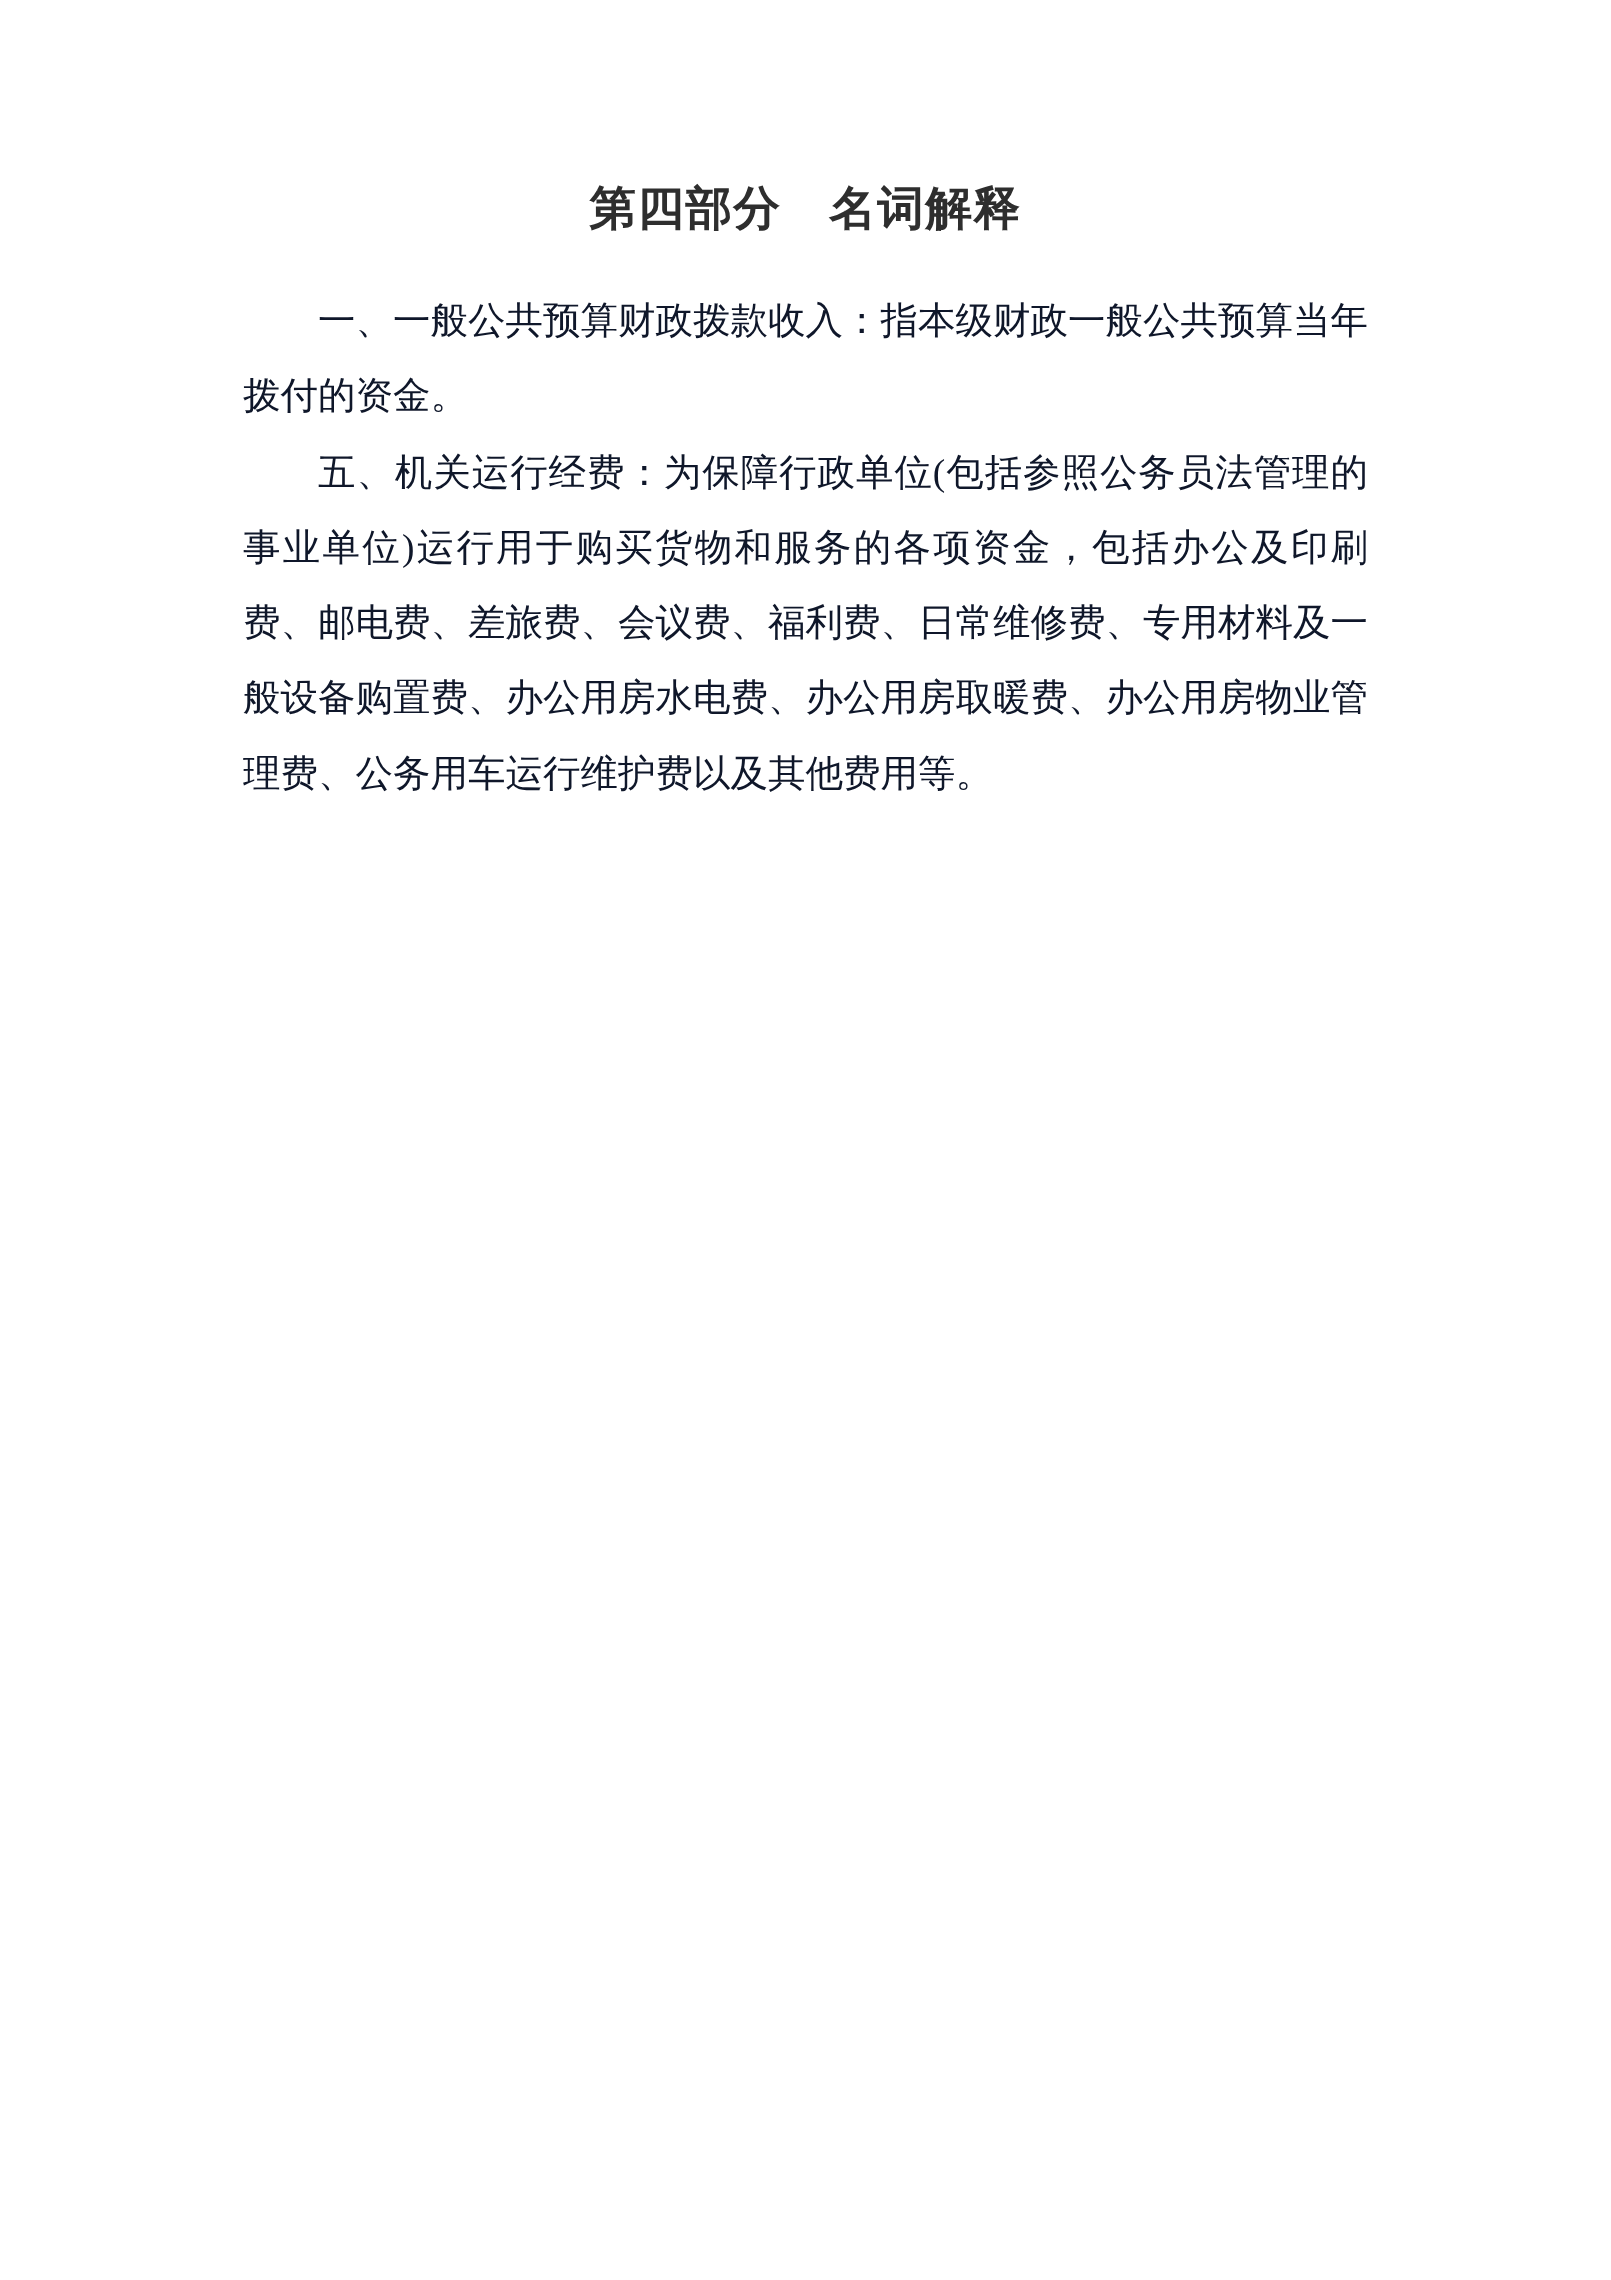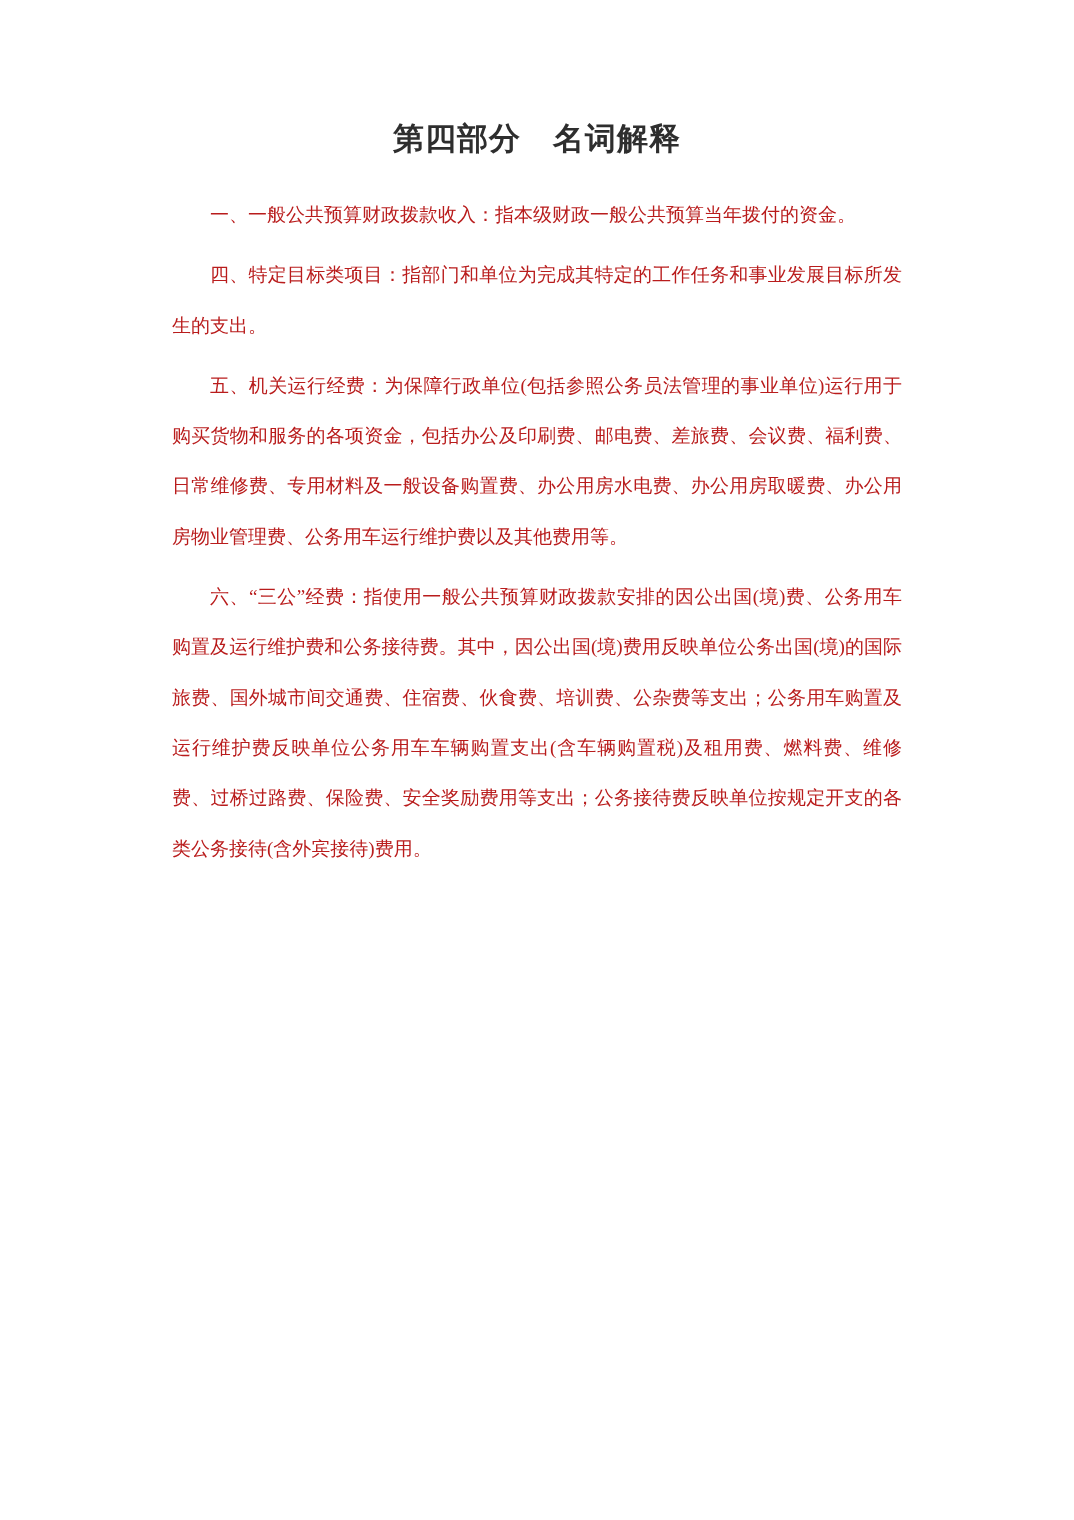--- a/index.html
+++ b/index.html
@@ -24,34 +24,32 @@
   .doc-title {
     margin: 0 0 28px 0;
     font-size: 31px;
     font-weight: bold;
     line-height: 46px;
     text-align: center;
     color: #2e2e2e;
     letter-spacing: 1px;
   }
   .doc-para {
-    margin: 10px;
-    font-size: 19px;
+    margin: 0;
+    font-size: 25px;
     line-height: 50.3px;
-    color: #b91c1c;
+    color: #0f172a;
     text-align: justify;
     text-justify: inter-character;
     text-indent: 2em;
     word-break: break-all;
   }
 </style>
 </head>
 <body>
 
 <div class="page">
   <div class="content">
     <h1 class="doc-title">第四部分　名词解释</h1>
     <p class="doc-para">一、一般公共预算财政拨款收入：指本级财政一般公共预算当年拨付的资金。</p>
-    <p class="doc-para">四、特定目标类项目：指部门和单位为完成其特定的工作任务和事业发展目标所发生的支出。</p>
     <p class="doc-para">五、机关运行经费：为保障行政单位(包括参照公务员法管理的事业单位)运行用于购买货物和服务的各项资金，包括办公及印刷费、邮电费、差旅费、会议费、福利费、日常维修费、专用材料及一般设备购置费、办公用房水电费、办公用房取暖费、办公用房物业管理费、公务用车运行维护费以及其他费用等。</p>
-    <p class="doc-para">六、“三公”经费：指使用一般公共预算财政拨款安排的因公出国(境)费、公务用车购置及运行维护费和公务接待费。其中，因公出国(境)费用反映单位公务出国(境)的国际旅费、国外城市间交通费、住宿费、伙食费、培训费、公杂费等支出；公务用车购置及运行维护费反映单位公务用车车辆购置支出(含车辆购置税)及租用费、燃料费、维修费、过桥过路费、保险费、安全奖励费用等支出；公务接待费反映单位按规定开支的各类公务接待(含外宾接待)费用。</p>
   </div>
 </div>
 
 </body></html>

